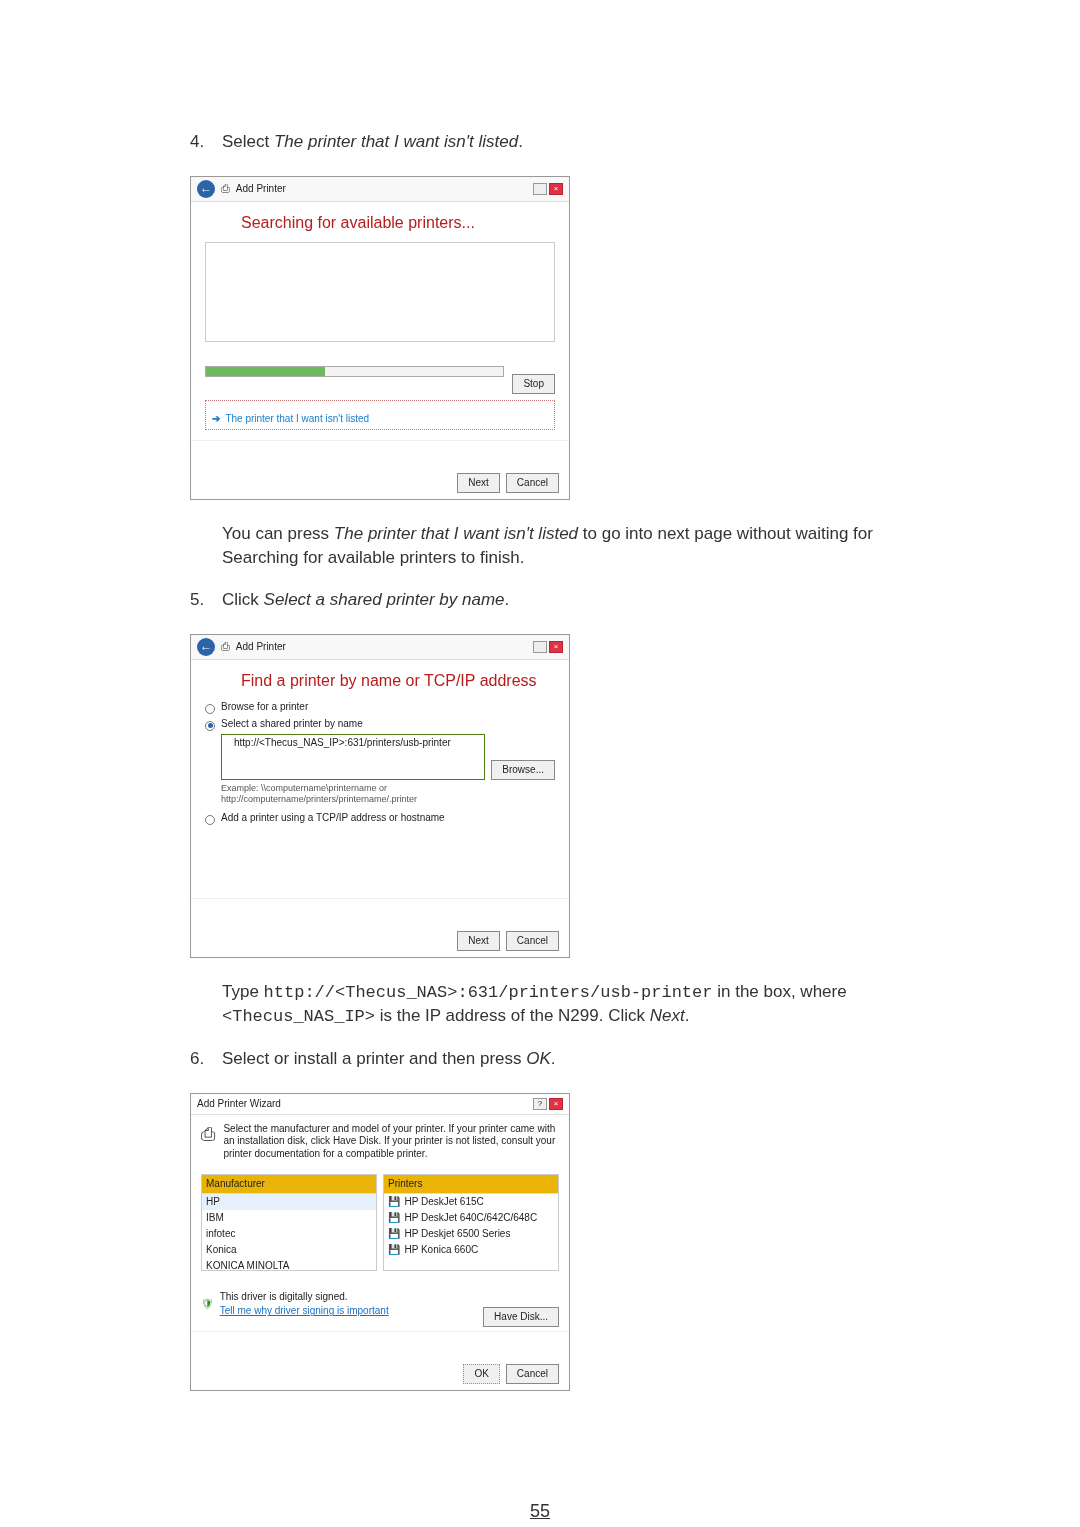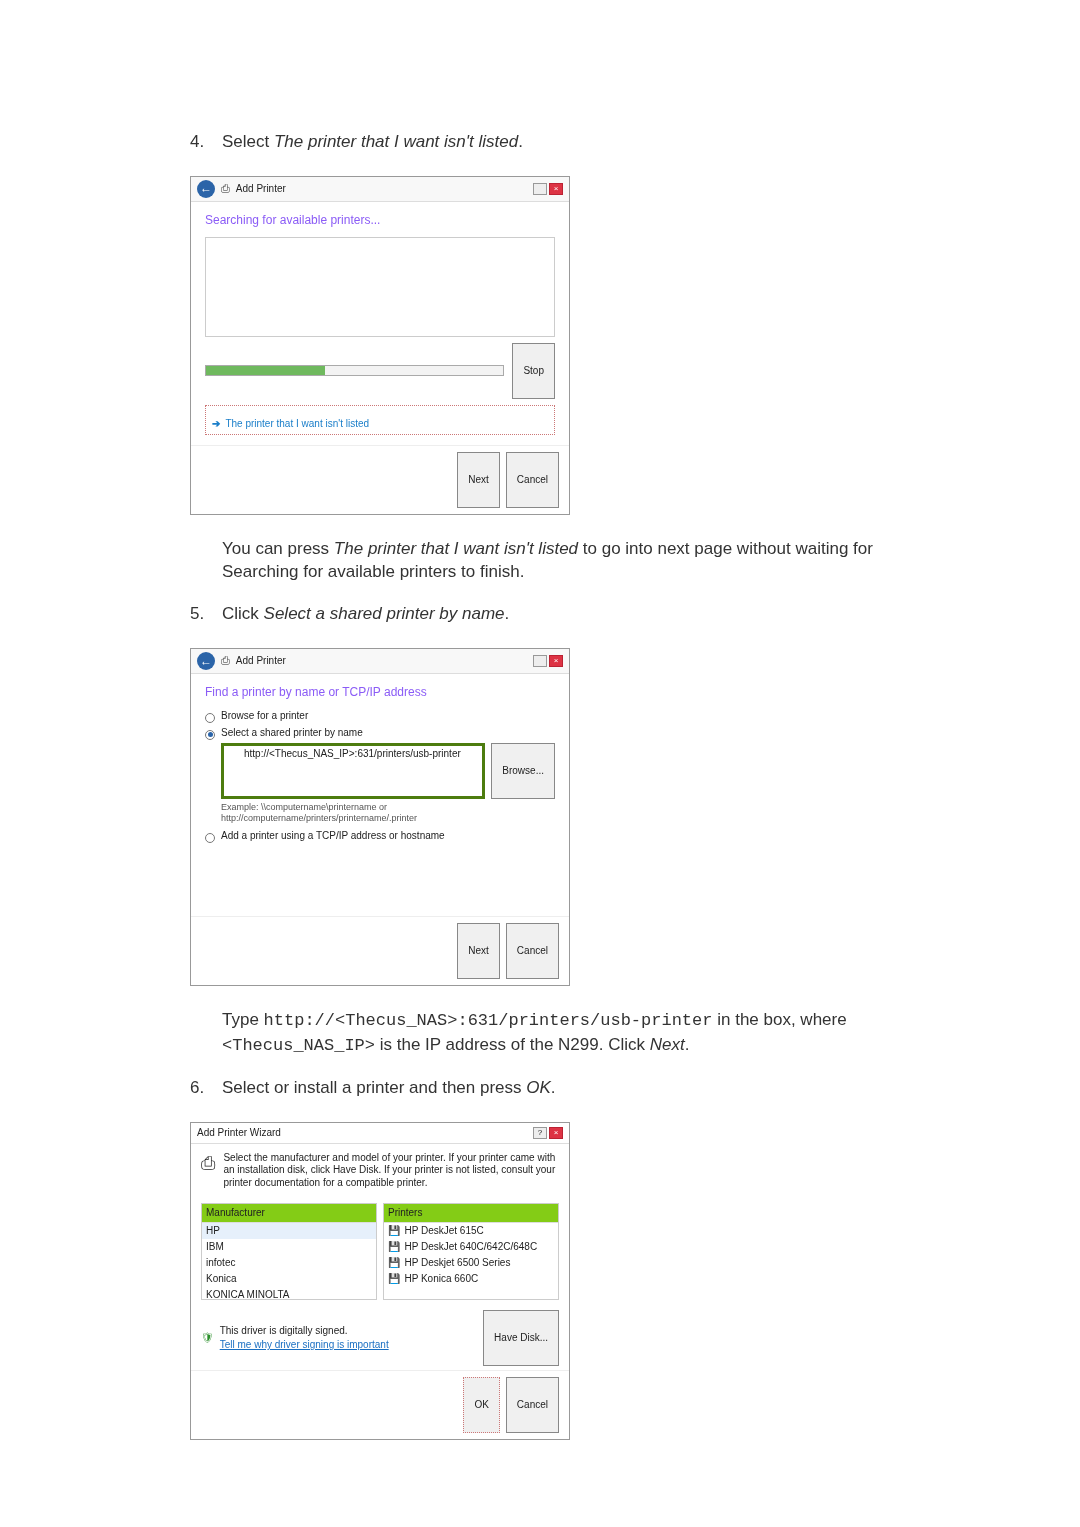--- a/index.html
+++ b/index.html
@@ -35,50 +35,51 @@
     }
     .dlg-close-group { margin-left: auto; display: flex; gap: 2px; }
     .dlg-winbtn {
       width: 14px; height: 12px; border: 1px solid #999; background: #eee; font-size: 8px;
       display: flex; align-items: center; justify-content: center;
     }
     .dlg-winbtn.red { background: #d34; color: #fff; border-color: #b23;}
     .back-arrow { width: 18px; height: 18px; border-radius: 50%; background: #2b64a8; display:flex;align-items:center;justify-content:center; color:#fff; font-size:12px; }
     .printer-glyph { font-size: 11px; }
     .dialog-body { padding: 10px 14px; }
-    .section-title { color: #8b5cf6; font-size: 12px; margin-bottom: 8px; }
+    .section-title { color: #b91c1c; font-size: 16px; margin-bottom: 8px; margin-left: 36px; }
     .searchbox {
       height: 100px; border: 1px solid #ccc; background: #fff; margin-bottom: 6px;
     }
     .progress-row { display: flex; align-items: center; gap: 8px; }
     .progress-bar { flex: 1; height: 11px; border: 1px solid #aaa; background:#f3f3f3; display:flex; }
     .progress-fill { width: 40%; background: #6fb95e; }
     .btn {
-      display: inline-block; padding: 20px 10px; border: 1px solid #888; background: #f0f0f0;
+      display: inline-block; padding: 2px 10px; border: 1px solid #888; background: #f0f0f0;
       font-size: 10px;
+      margin-top: 26px;
     }
     .link-row { margin-top: 8px; display:flex; align-items:center; gap:5px; }
     .link-row .arrow { color: #1a7ec9; font-weight: bold; }
     .link-row a { color: #1a7ec9; text-decoration: none; }
     .dotbox { border: 1px dotted #c77; padding: 3px 6px; margin-top: 6px; }
     .dialog-footer { padding: 6px 10px; text-align: right; display:flex; justify-content:flex-end; gap:6px; border-top: 1px solid #eee;}
     .radio-row { display: flex; align-items: flex-end; gap: 6px; margin: 3px 0; }
     .radio { width: 10px; height:10px; border:1px solid #777; border-radius:50%; background:#fff; display:flex;align-items:center;justify-content:center;}
     .radio.sel::after { content:''; width:5px;height:5px;border-radius:50%;background:#2b64a8; }
     .input-row { display:flex; gap:6px; margin: 3px 0 3px 16px; }
-    .textinput { flex:1; border:3px solid #4d7c0f; padding:1px 20px; background:#fff; font-size:10px; }
+    .textinput { flex:1; border:1px solid #4d7c0f; padding:1px 12px; background:#fff; font-size:10px; }
     .example { font-size: 9px; color:#555; margin-left:16px; line-height:1.2; }
     .wizard-top { display:flex; gap:8px; padding:8px 10px; }
     .wiz-icon { width:24px; height:24px; display:flex;align-items:center;justify-content:center; font-size:18px; }
     .wiz-text { font-size: 10px; line-height:1.25; }
     .twopanel { display:flex; gap:6px; padding: 6px 10px; }
     .panel {
       border:1px solid #ccc; background:#fff; width:50%; font-size:10px;
     }
-    .panel-header { padding:2px 4px; background:#84cc16; border-bottom:1px solid #ddd; }
+    .panel-header { padding:2px 4px; background:#eab308; border-bottom:1px solid #ddd; }
     .panel-list { max-height: 76px; overflow:hidden; }
     .panel-item { padding:1px 4px; display:flex; align-items:center; gap:4px; }
     .panel-item.sel { background:#fff; }
     .signed-row { display:flex; align-items:center; gap:6px; padding:4px 10px; font-size:10px; }
     .signed-row .shield { color:#2a8f2a; }
     .tellme { color:#1a6fc2; text-decoration: underline; text-align: center; }
     .page-num { text-align:center; margin-top: 108px; font-size:18px;text-decoration:underline; }
   </style>
 </head>
 <body>

